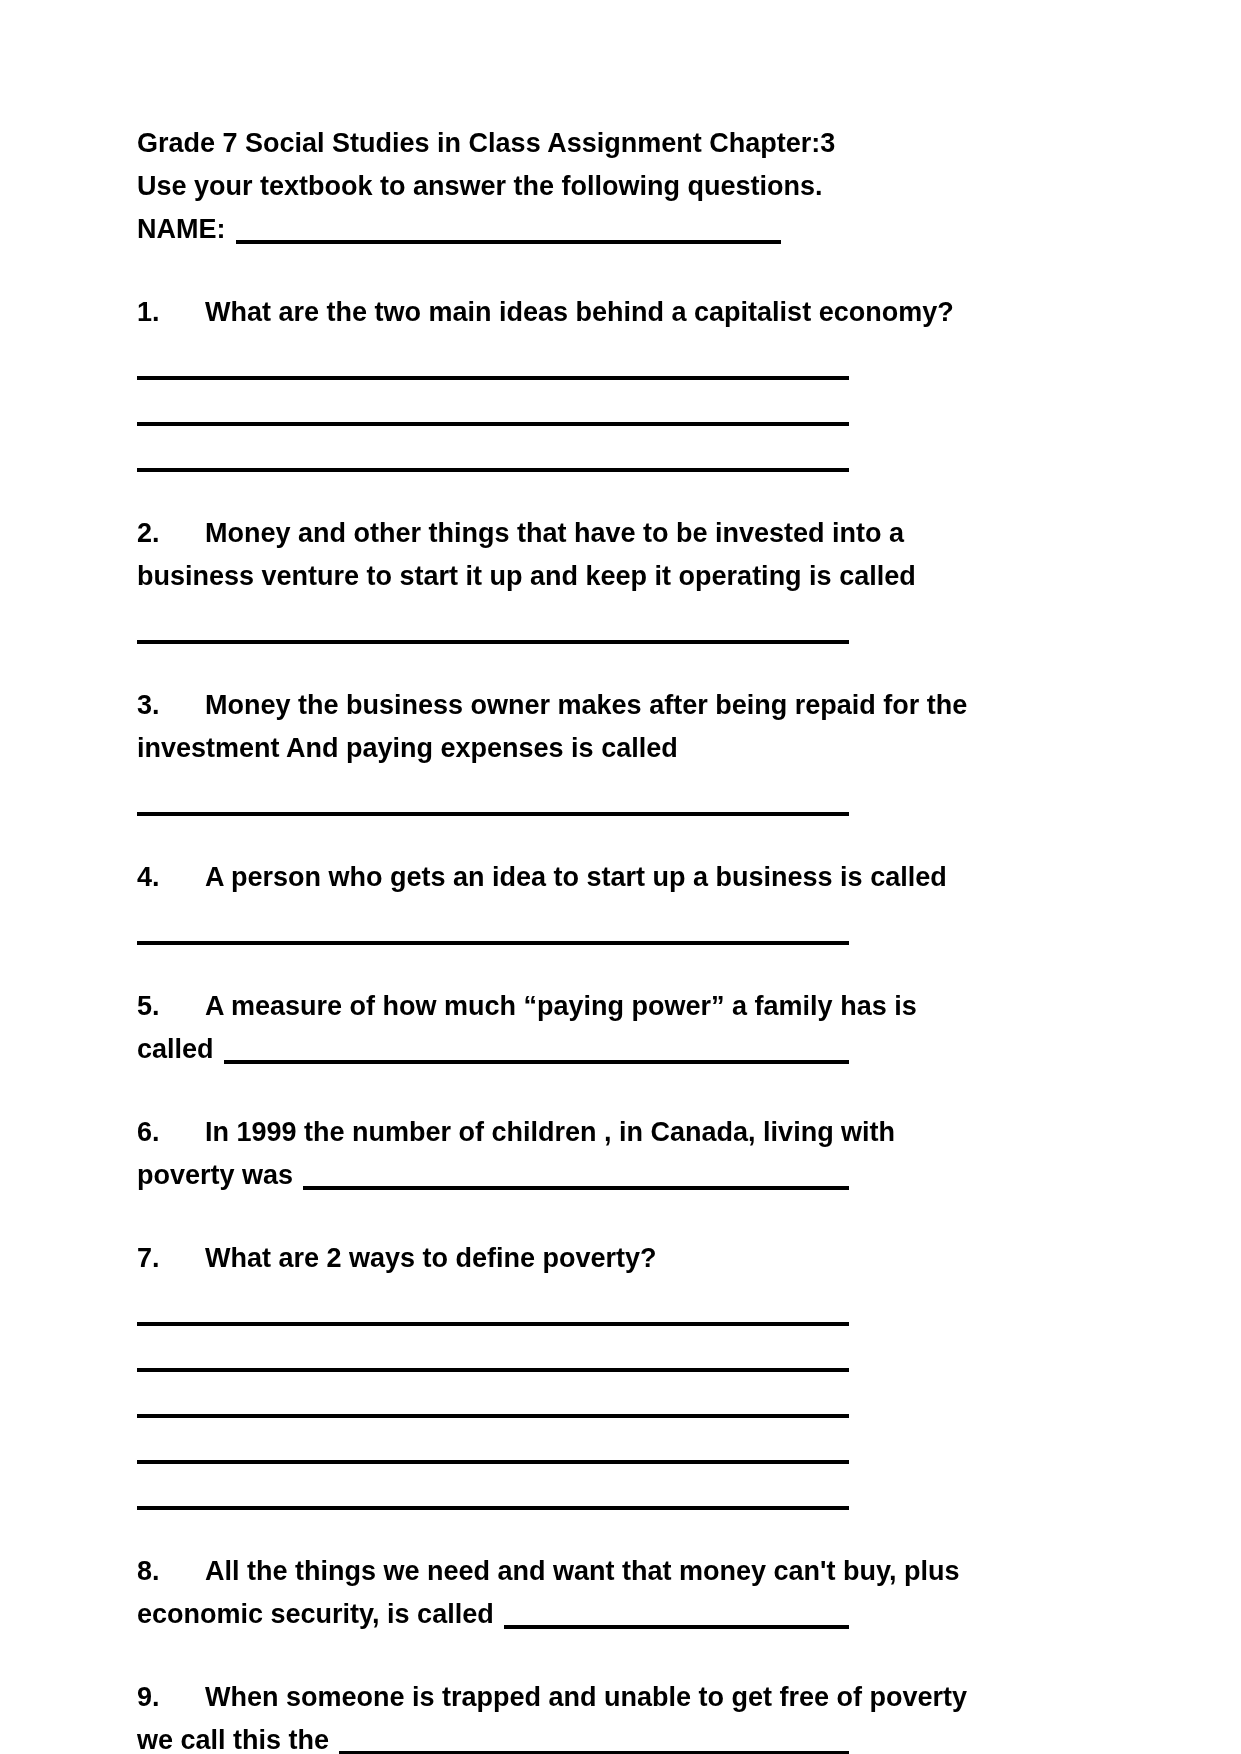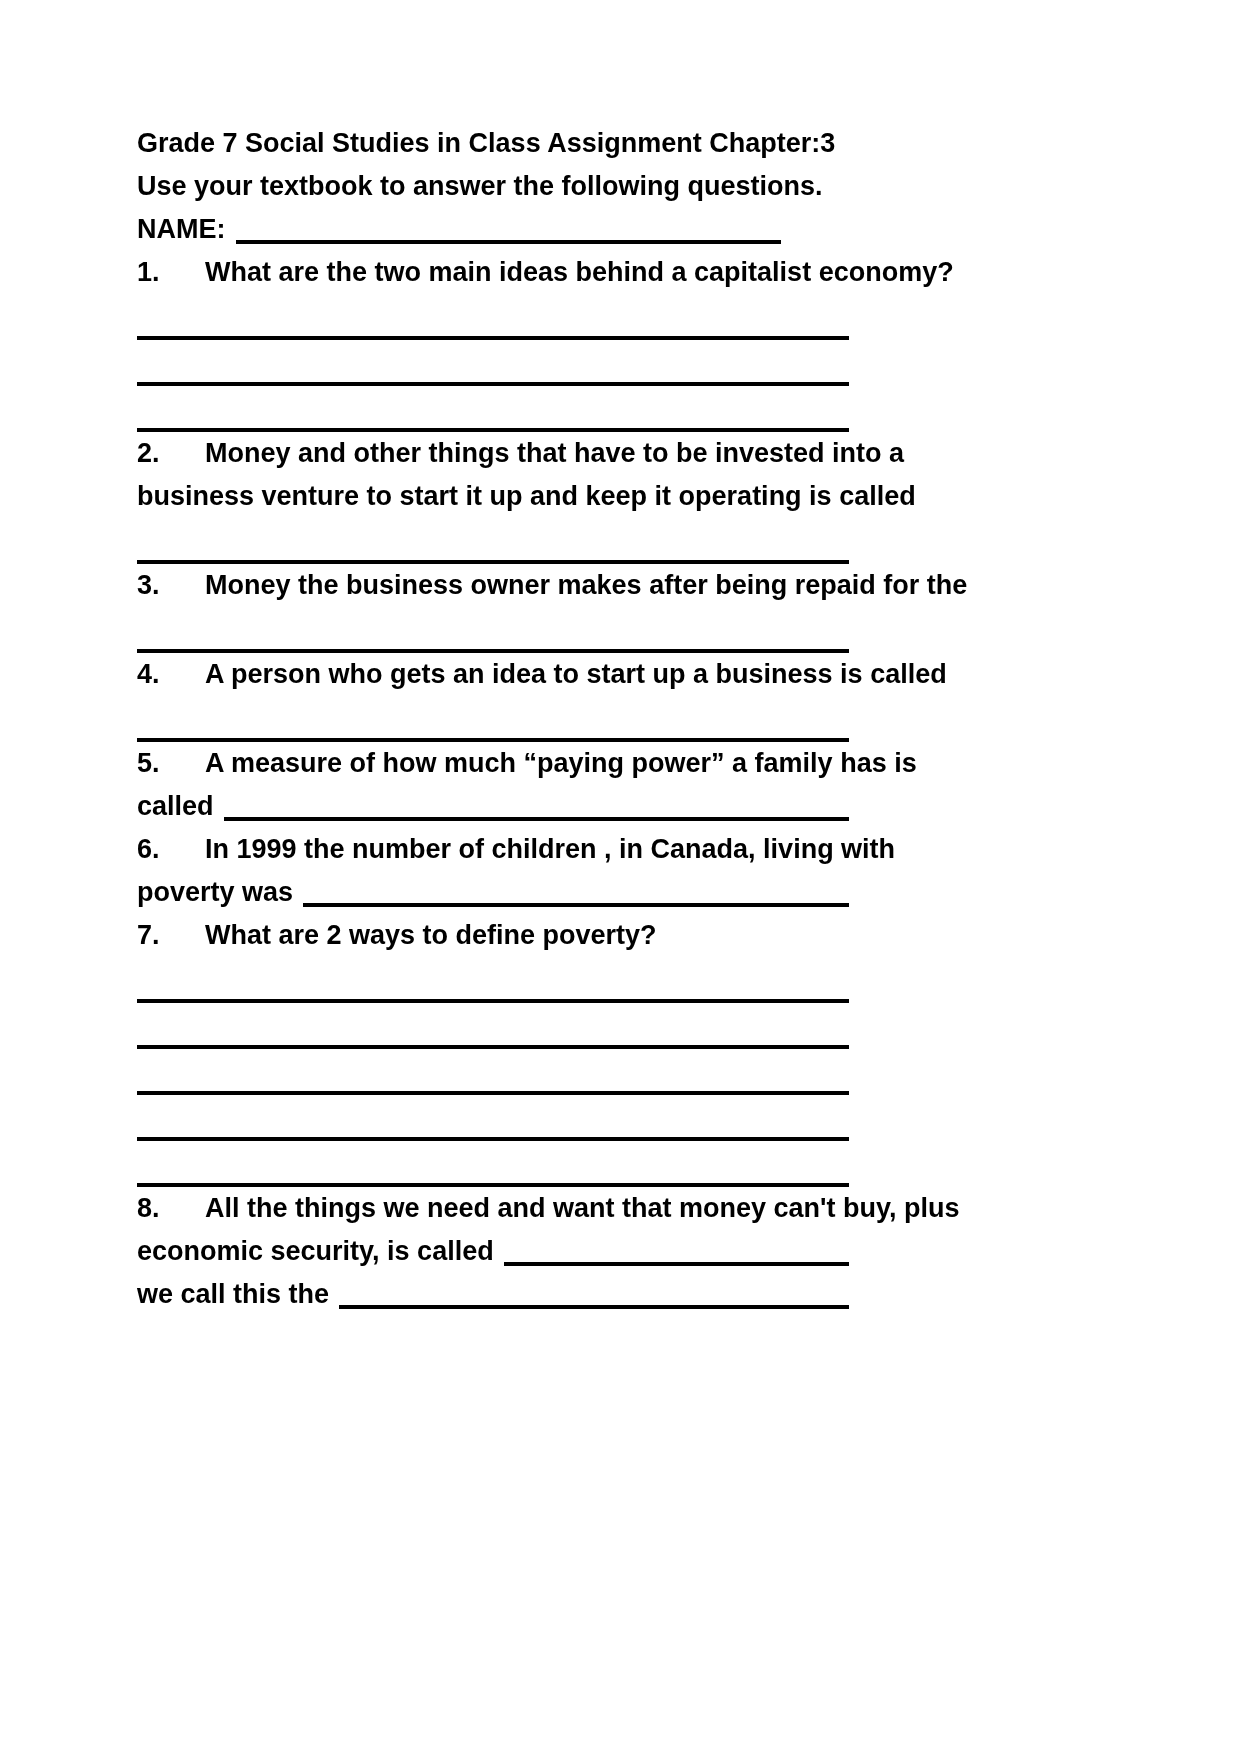--- a/index.html
+++ b/index.html
@@ -27,20 +27,21 @@
   .name-row {
     display: flex;
     align-items: flex-end;
   }
   .name-fill {
     width: 545px;
     border-bottom: 4px solid #000;
     margin: 0 0 7px 10px;
   }
   .q {
+    margin-top: 40px;
   }
   .qline {
     margin: 0;
     line-height: 43px;
     white-space: nowrap;
   }
   .qline.fill-line {
     display: flex;
     white-space: nowrap;
   }
@@ -86,20 +87,21 @@
   <div class="q">
     <p class="qline"><span class="qnum">2.</span><span>Money and other things that have to be invested into a</span></p>
     <p class="qline">business venture to start it up and keep it operating is called</p>
     <div class="blanks">
       <div class="blank-row"></div>
     </div>
   </div>
 
   <div class="q">
     <p class="qline"><span class="qnum">3.</span><span>Money the business owner makes after being repaid for the</span></p>
+    <p class="qline">investment And paying expenses is called</p>
     <div class="blanks">
       <div class="blank-row"></div>
     </div>
   </div>
 
   <div class="q">
     <p class="qline"><span class="qnum">4.</span><span>A person who gets an idea to start up a business is called</span></p>
     <div class="blanks">
       <div class="blank-row"></div>
     </div>
@@ -134,19 +136,20 @@
 
   <div class="q">
     <p class="qline"><span class="qnum">8.</span><span>All the things we need and want that money can't buy, plus</span></p>
     <p class="qline fill-line">
         <span>economic security, is called</span>
         <span class="fill"></span>
       </p>
   </div>
 
   <div class="q">
+    <p class="qline"><span class="qnum">9.</span><span>When someone is trapped and unable to get free of poverty</span></p>
     <p class="qline fill-line">
         <span>we call this the</span>
         <span class="fill"></span>
       </p>
   </div>
 
 </div>
 
 </body></html>

